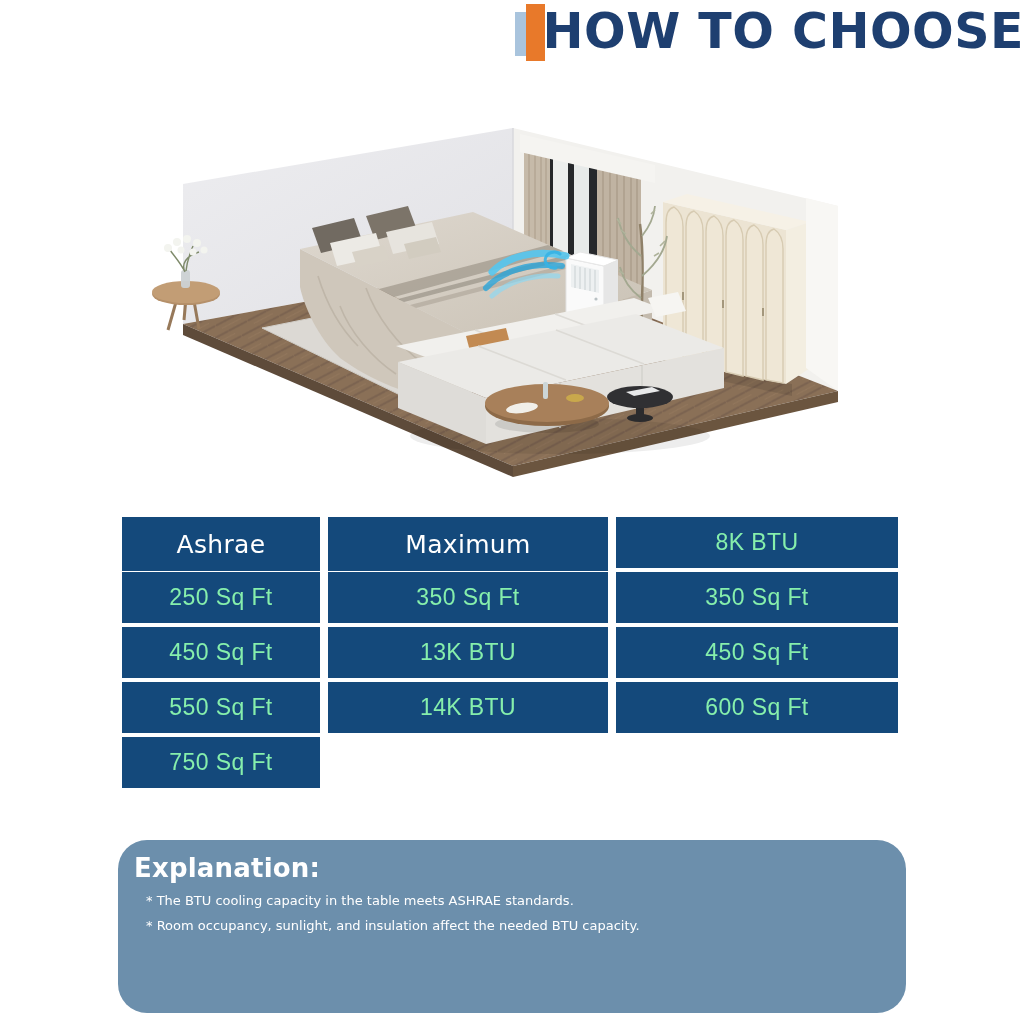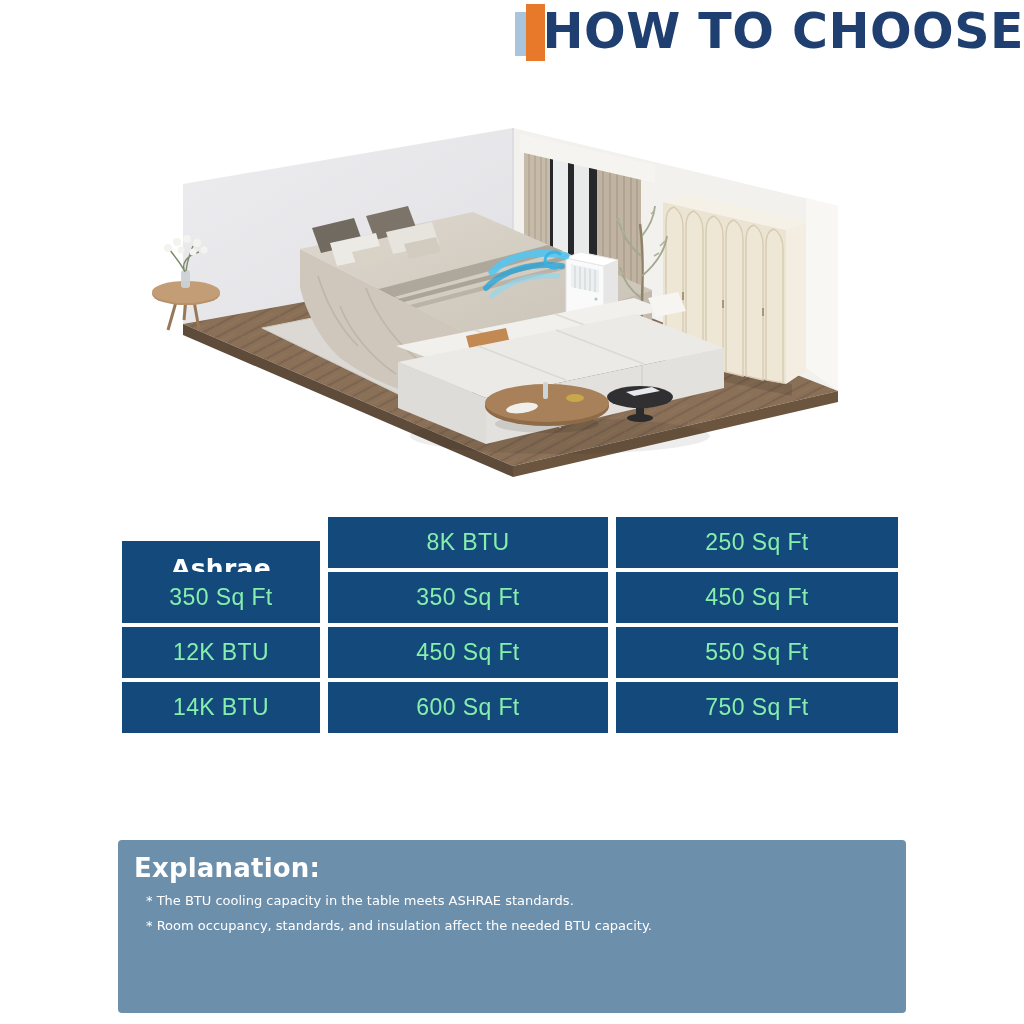--- a/index.html
+++ b/index.html
@@ -18,26 +18,26 @@
   .scene{position:absolute;left:0;top:106px;width:1024px;height:400px;}
   
   .btu-table{
     position:absolute;left:122px;top:517px;width:776px;
     display:grid;grid-template-columns:198px 280px 282px;grid-auto-rows:51px;
     column-gap:8px;row-gap:4px;
   }
   .btu-table .hcell,.btu-table .cell{
     background:#14497b;display:flex;align-items:center;justify-content:center;
   }
-  .btu-table .hcell{height:54px;color:#ffffff;font-weight:bold;font-size:25px;letter-spacing:.3px;margin-top:24px;}
+  .btu-table .hcell{height:54px;color:#ffffff;font-weight:normal;font-size:25px;letter-spacing:.3px;}
   .btu-table .cell{color:#86efac;font-size:23px;font-family:"Liberation Sans","DejaVu Sans",sans-serif;letter-spacing:.4px;}
   
   .explanation{
     position:absolute;left:118px;top:840px;width:788px;height:173px;box-sizing:border-box;
-    background:#6c8fac;border-radius:4px;padding:13px 20px 10px 16px;color:#ffffff;
+    background:#6c8fac;border-radius:29px;padding:13px 20px 10px 16px;color:#ffffff;
   }
   .explanation h2{margin:0 0 10px 0;font-size:26px;font-weight:bold;letter-spacing:.2px;}
   .explanation p{margin:0 0 8px 12px;font-size:13px;line-height:1.3;white-space:pre-wrap;}
 </style>
 </head>
 <body>
 
 <div class="title-row">
   <span class="accent">
     <i class="bar-blue"></i>
@@ -187,34 +187,35 @@
   <g>
     <ellipse cx="640" cy="312" rx="13" ry="4" fill="#2b2b2d"></ellipse>
     <rect x="636" y="292" width="8" height="21" fill="#2b2b2d"></rect>
     <ellipse cx="640" cy="291" rx="33" ry="11" fill="#303033"></ellipse>
     <polygon points="626,286 652,281 660,285 634,290" fill="#e8e9ea"></polygon>
   </g>
 </svg>
 
 <section class="btu-table">
   <div class="hcell">Ashrae</div>
+  <div class="hcell">Maximum</div>
 
   <div class="cell">8K BTU</div>
   <div class="cell">250 Sq Ft</div>
   <div class="cell">350 Sq Ft</div>
 
   <div class="cell">350 Sq Ft</div>
   <div class="cell">450 Sq Ft</div>
 
-  <div class="cell">12K BTU</div>
+  <div class="cell">13K BTU</div>
   <div class="cell">450 Sq Ft</div>
   <div class="cell">550 Sq Ft</div>
 
   <div class="cell">14K BTU</div>
   <div class="cell">600 Sq Ft</div>
   <div class="cell">750 Sq Ft</div>
 </section>
 
 <section class="explanation">
   <h2>Explanation:</h2>
   <p>* The BTU cooling capacity in the table meets ASHRAE standards.</p>
-  <p>* Room occupancy, standards, and insulation affect the needed BTU capacity.</p>
+  <p>* Room occupancy, sunlight, and insulation affect the needed BTU capacity.</p>
 </section>
 
 </body></html>

